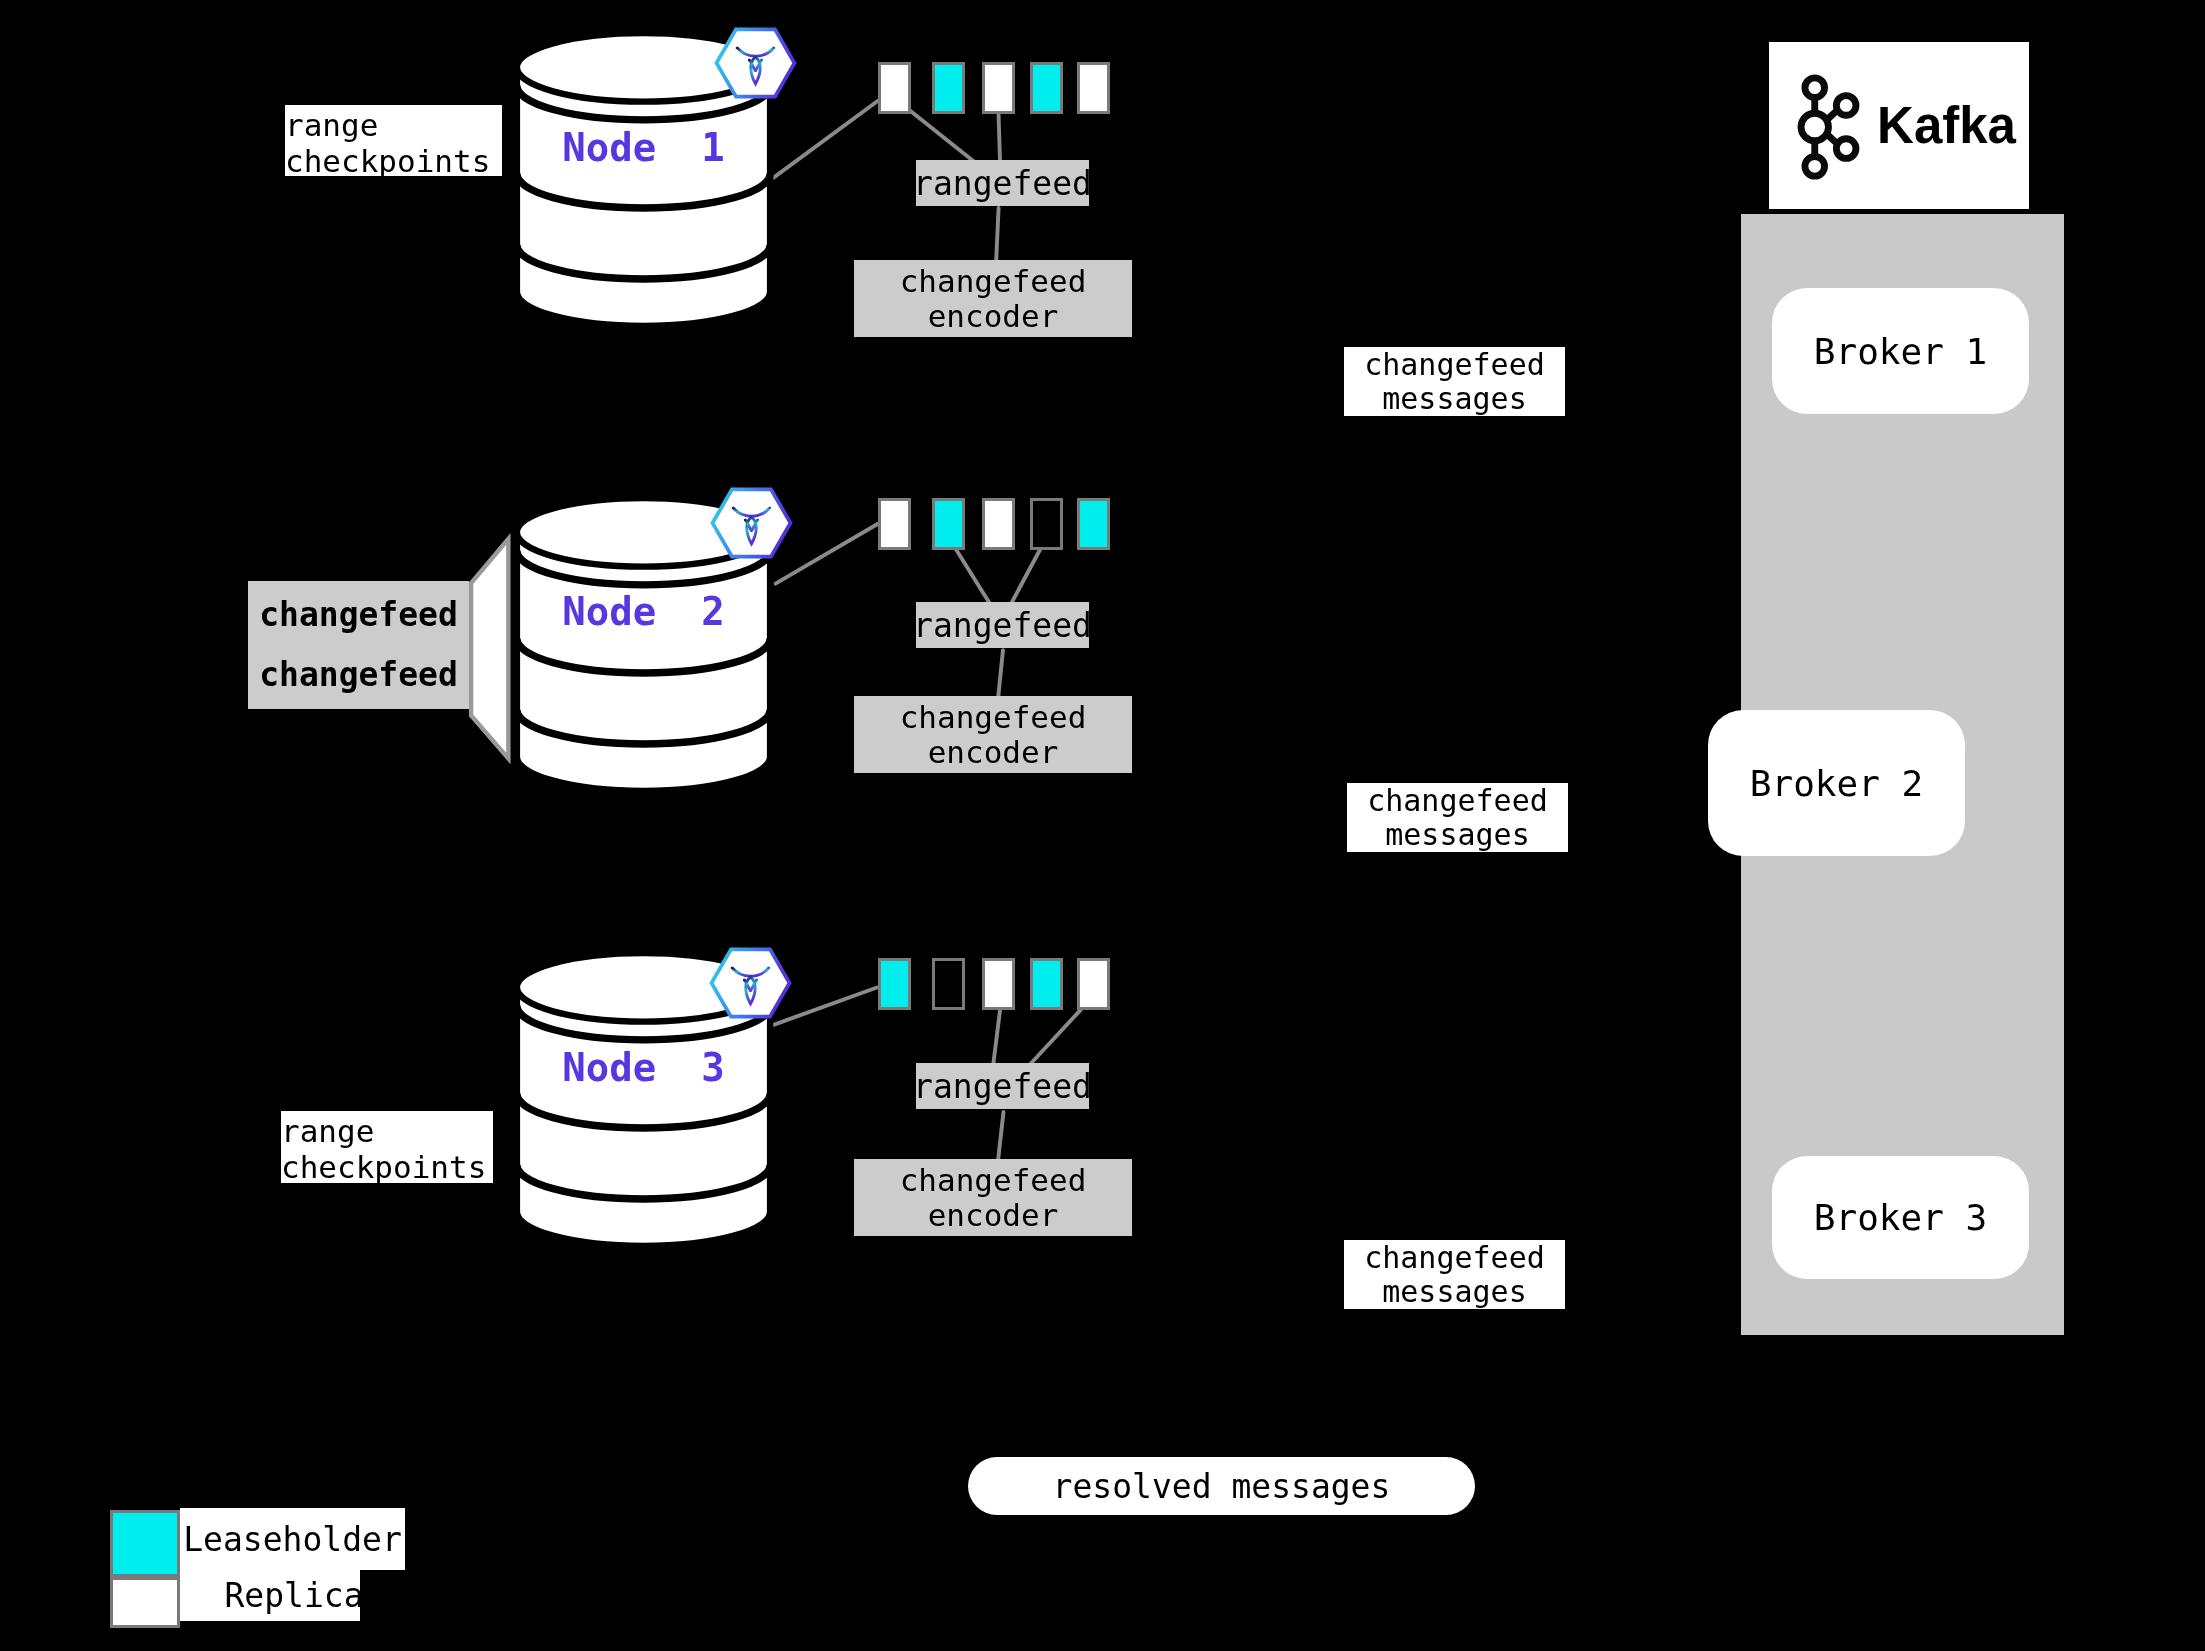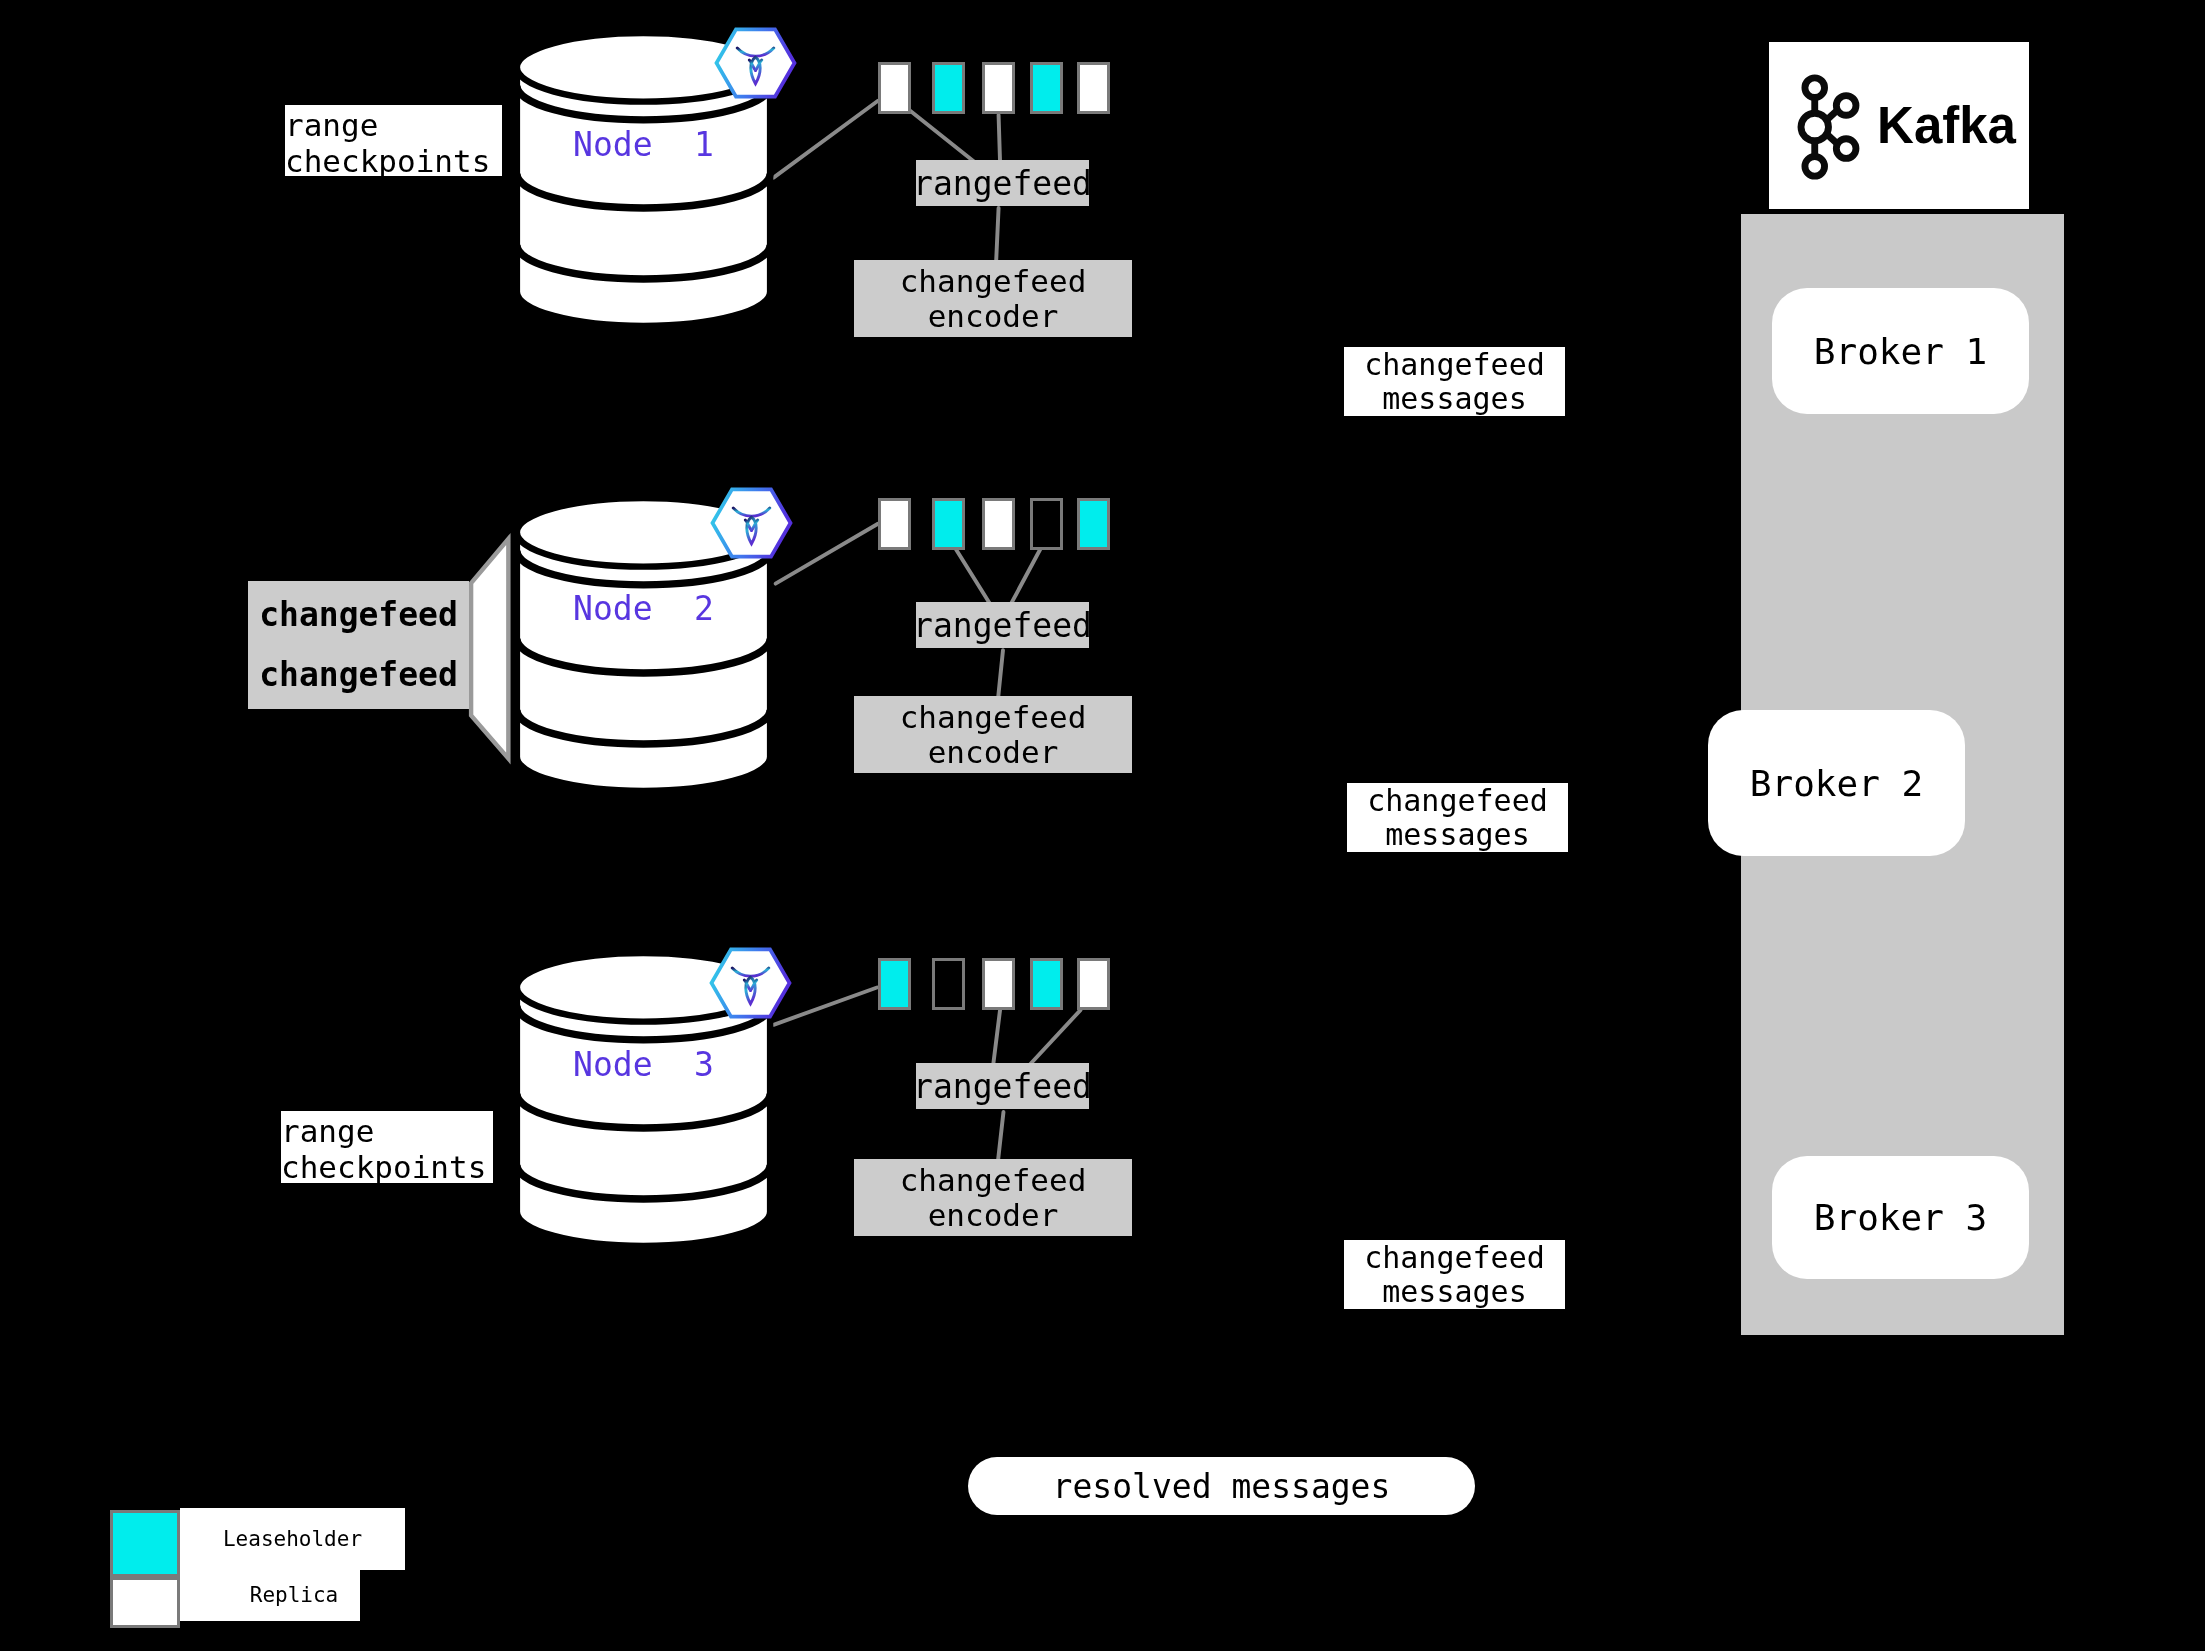--- a/index.html
+++ b/index.html
@@ -12,40 +12,40 @@
   .abs{position:absolute;}
   .mono{font-family:"DejaVu Sans Mono","Liberation Mono",monospace;color:#000;}
   .sans{font-family:"Liberation Sans","DejaVu Sans",sans-serif;color:#000;}
   .center{display:flex;align-items:center;justify-content:center;text-align:center;}
   .col{flex-direction:column;}
   *{box-sizing:border-box;}
 
   .layer{position:absolute;left:0;top:0;}
 
   
-  .node-label{font-weight:normal;font-size:33px;color:var(--purple);word-spacing:21.6px;text-align:center;}
+  .node-label{font-weight:bold;font-size:39px;color:var(--purple);word-spacing:21.6px;text-align:center;}
 
   
   .sq{position:absolute;width:33px;height:52px;border:3.4px solid var(--border-gray);background:var(--white);}
   .sq[data-kind="leaseholder"]{background:var(--cyan);}
   .sq[data-kind="empty"]{background:transparent;}
 
   .graybox{background:var(--box-gray);}
   .whitebox{background:var(--white);}
 
   .rf-box{font-size:33px;}
   .two-line{font-size:31px;line-height:35px;}
   .msg-box{font-size:30px;line-height:34px;}
   .rc-box{font-size:31px;line-height:36px;overflow:hidden;align-items:flex-start;padding-top:4px;}
   .coord-box{font-weight:bold;font-size:33px;line-height:60px;}
   .broker{background:var(--white);border-radius:35px;font-size:36px;}
   .pill{background:var(--white);border-radius:29px;font-size:33px;}
   .legend-sq{position:absolute;border:3.9px solid var(--border-gray);background:var(--white);}
   .legend-sq[data-kind="leaseholder"]{background:var(--cyan);}
-  .legend-label{font-size:21px;}
+  .legend-label{font-size:33px;}
   .kafka-title{font-weight:bold;font-size:51px;}
 </style>
 </head>
 <body>
 
 <div id="canvas">
 
   <svg width="0" height="0" class="abs">
     <defs>
       <linearGradient id="hexgrad" x1="0" y1="0" x2="1" y2="0.25">

